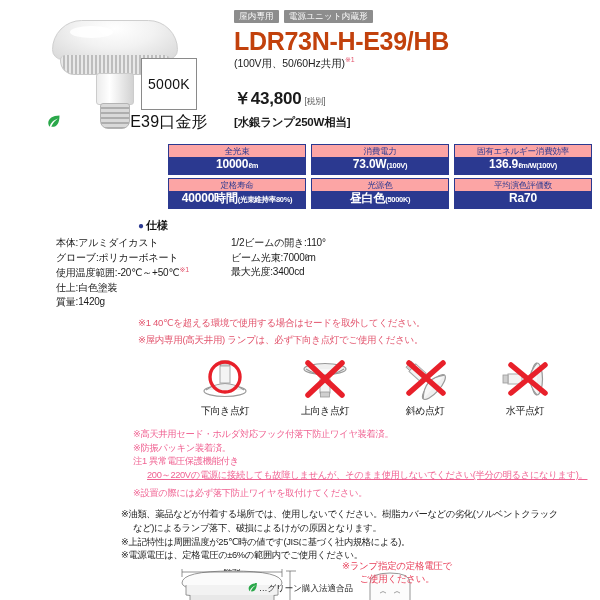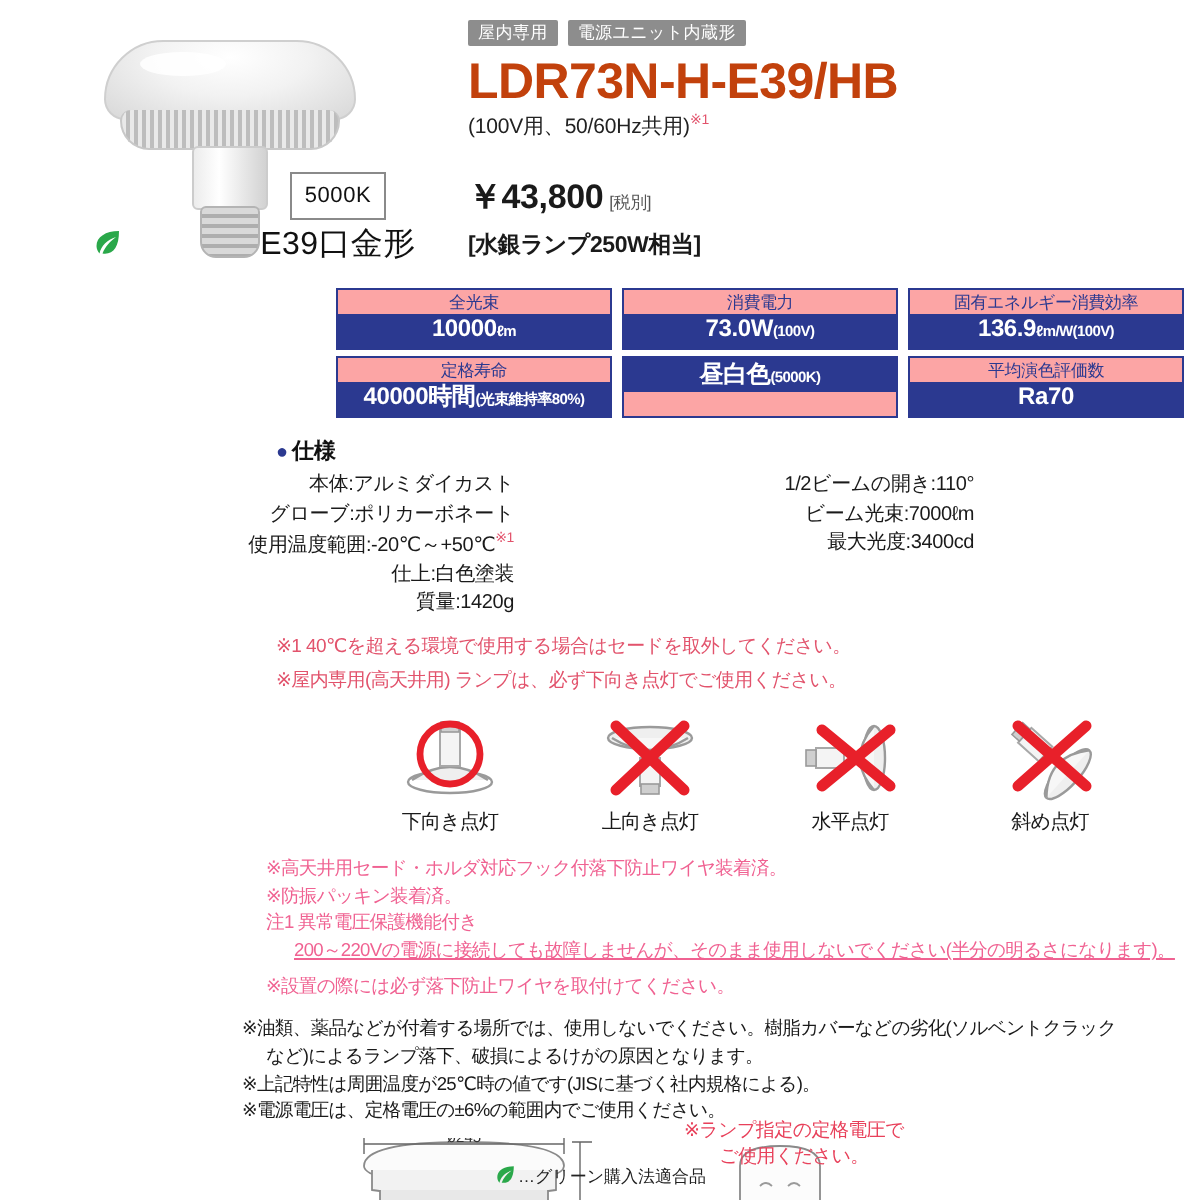--- a/index.html
+++ b/index.html
@@ -58,21 +58,21 @@
   .leaf-mark {
     position: absolute; left: 16px; bottom: 6px;
     width: 15px; height: 15px;
   }
   .cap-info {
     position: absolute; right: -12px; bottom: 2px;
     text-align: center; width: 86px;
   }
   .kelvin-box {
     display: inline-block; border: 1px solid #8a8a8a;
-    background: #fff; font-size: 11px; padding: 5px 6px;
+    background: #fff; font-size: 14px; padding: 17px 6px;
     letter-spacing: .3px; color: #111;
   }
   .cap-text { font-size: 16px; margin-top: 2px; color: #111; letter-spacing: .2px; }
 
   .info-col { flex: 1; padding: 4px 8px 0 4px; }
   .tag-row { display: flex; gap: 5px; margin-bottom: 5px; }
   .tag {
     background: #8d8d8d; color: #ffffff; font-size: 8.5px;
     padding: 2px 5px 2.5px; letter-spacing: .2px; line-height: 1;
     white-space: nowrap; border-radius: 1px;
@@ -103,21 +103,21 @@
     font-size: 12px; font-weight: bold; padding: 1.5px 0 2.5px;
     letter-spacing: -.2px; line-height: 1.1;
   }
   .spec-val small { font-size: 7.5px; font-weight: bold; letter-spacing: -.3px; }
 
   
   .sec-title {
     margin: 9px 0 3px 138px; font-size: 11px; font-weight: bold; color: #111;
   }
   .sec-title .dot { color: #2b3990; font-size: 10px; margin-right: 2px; }
-  .spec-lists { display: flex; margin-left: 82px; text-align: right; }
+  .spec-lists { display: flex; margin-left: 56px; }
   .spec-lists .col { font-size: 10px; line-height: 1.45; color: #1a1a1a; letter-spacing: -.2px; }
   .spec-lists .col.left { width: 175px; }
   .spec-lists .col.right { width: 230px; }
   .spec-lists sup { color: #e2536c; font-size: 7px; vertical-align: super; }
 
   .warn-line {
     margin: 7px 0 0 138px; font-size: 9.5px; color: #e2536c; letter-spacing: -.3px;
   }
 
   
@@ -213,20 +213,21 @@
     </div>
     <div class="spec-cell">
       <div class="spec-head">固有エネルギー消費効率</div>
       <div class="spec-val"><span>136.9</span><small>ℓm/W(100V)</small></div>
     </div>
     <div class="spec-cell">
       <div class="spec-head">定格寿命</div>
       <div class="spec-val"><span>40000時間</span><small>(光束維持率80%)</small></div>
     </div>
     <div class="spec-cell">
+      <div class="spec-head">光源色</div>
       <div class="spec-val"><span>昼白色</span><small>(5000K)</small></div>
     </div>
     <div class="spec-cell">
       <div class="spec-head">平均演色評価数</div>
       <div class="spec-val"><span>Ra70</span><small></small></div>
     </div>
   </div>
 
   <div class="sec-title">
     <span class="dot">●</span><span>仕様</span>
@@ -269,49 +270,49 @@
       <div class="art">
         <svg width="100" height="48" viewBox="0 0 100 48">
           <ellipse cx="50" cy="14" rx="21" ry="5.5" fill="#efefef" stroke="#9a9a9a" stroke-width="1.2"></ellipse>
           <path d="M31 14 Q50 26 69 14" fill="#f7f7f7" stroke="#9a9a9a" stroke-width="1.2"></path>
           <rect x="45" y="24" width="10" height="14" fill="#f4f4f4" stroke="#a8a8a8" stroke-width="1"></rect>
           <rect x="45.5" y="37" width="9" height="5" fill="#cfcfcf" stroke="#9a9a9a" stroke-width=".8"></rect>
           <path d="M33 8 L67 40 M67 8 L33 40" stroke="#e8202a" stroke-width="5.5" stroke-linecap="round"></path>
         </svg>
       </div>
       <div class="lbl">上向き点灯</div>
-    </div>
-
-    <div class="orient">
-      <div class="art">
-        <svg width="100" height="48" viewBox="0 0 100 48">
-          <ellipse cx="62" cy="24" rx="5.5" ry="16" fill="#efefef" stroke="#9a9a9a" stroke-width="1.2"></ellipse>
-          <path d="M62 8 Q48 24 62 40" fill="#f7f7f7" stroke="#9a9a9a" stroke-width="1.2"></path>
-          <rect x="33" y="19" width="14" height="10" fill="#f4f4f4" stroke="#a8a8a8" stroke-width="1"></rect>
-          <rect x="28" y="20" width="5" height="8" fill="#cfcfcf" stroke="#9a9a9a" stroke-width=".8"></rect>
-          <path d="M36 10 L70 38 M70 10 L36 38" stroke="#e8202a" stroke-width="5.5" stroke-linecap="round"></path>
-        </svg>
-      </div>
-      <div class="lbl">水平点灯</div>
     </div>
 
     <div class="orient">
       <div class="art">
         <svg width="100" height="48" viewBox="0 0 100 48">
           <g transform="rotate(42 50 24)">
             <ellipse cx="62" cy="24" rx="5.5" ry="16" fill="#efefef" stroke="#9a9a9a" stroke-width="1.2"></ellipse>
             <path d="M62 8 Q48 24 62 40" fill="#f7f7f7" stroke="#9a9a9a" stroke-width="1.2"></path>
             <rect x="33" y="19" width="14" height="10" fill="#f4f4f4" stroke="#a8a8a8" stroke-width="1"></rect>
             <rect x="28" y="20" width="5" height="8" fill="#cfcfcf" stroke="#9a9a9a" stroke-width=".8"></rect>
           </g>
           <path d="M34 8 L68 38 M68 8 L34 38" stroke="#e8202a" stroke-width="5.5" stroke-linecap="round"></path>
         </svg>
       </div>
       <div class="lbl">斜め点灯</div>
     </div>
+
+    <div class="orient">
+      <div class="art">
+        <svg width="100" height="48" viewBox="0 0 100 48">
+          <ellipse cx="62" cy="24" rx="5.5" ry="16" fill="#efefef" stroke="#9a9a9a" stroke-width="1.2"></ellipse>
+          <path d="M62 8 Q48 24 62 40" fill="#f7f7f7" stroke="#9a9a9a" stroke-width="1.2"></path>
+          <rect x="33" y="19" width="14" height="10" fill="#f4f4f4" stroke="#a8a8a8" stroke-width="1"></rect>
+          <rect x="28" y="20" width="5" height="8" fill="#cfcfcf" stroke="#9a9a9a" stroke-width=".8"></rect>
+          <path d="M36 10 L70 38 M70 10 L36 38" stroke="#e8202a" stroke-width="5.5" stroke-linecap="round"></path>
+        </svg>
+      </div>
+      <div class="lbl">水平点灯</div>
+    </div>
   </div>
 
   <div class="pink-notes">
     <div>※高天井用セード・ホルダ対応フック付落下防止ワイヤ装着済。</div>
     <div>※防振パッキン装着済。</div>
     <div>注1 異常電圧保護機能付き</div>
     <div class="ind">200～220Vの電源に接続しても故障しませんが、そのまま使用しないでください(半分の明るさになります)。</div>
     <span class="gap"></span>
     <div>※設置の際には必ず落下防止ワイヤを取付けてください。</div>
   </div>

